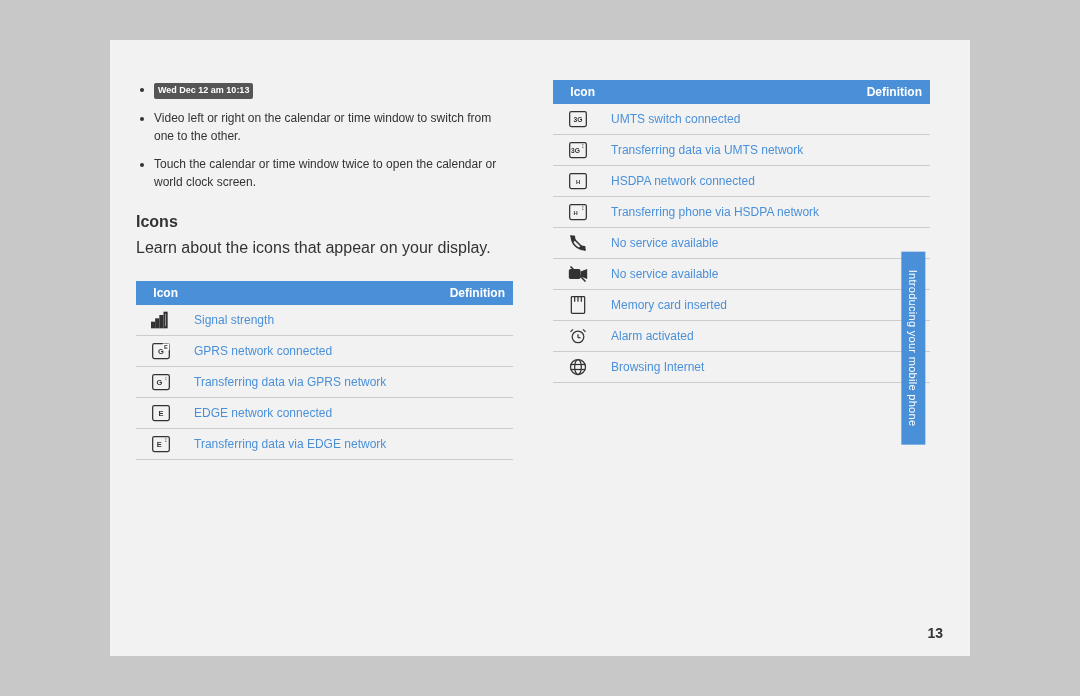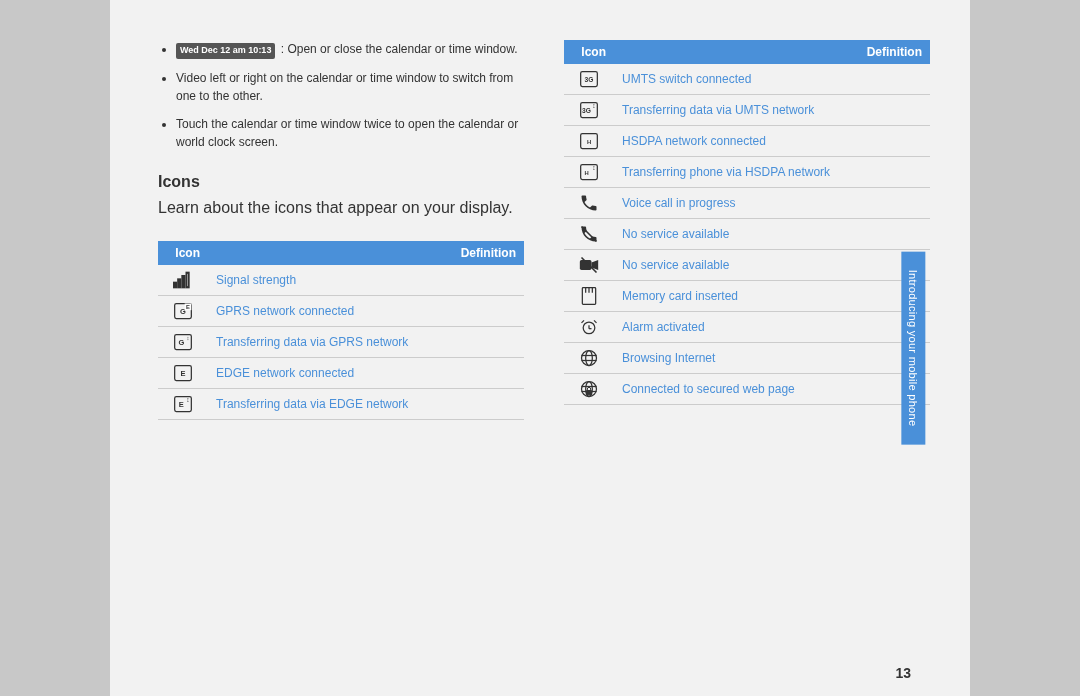--- a/index.html
+++ b/index.html
@@ -7,25 +7,25 @@
       width: 1080px;
       height: 696px;
       background: #c8c8c8;
       font-family: Arial, sans-serif;
       display: flex;
       align-items: center;
       justify-content: center;
     }
     .page-container {
       width: 860px;
-      height: 696px;
+      height: 616px;
       background: #f2f2f2;
       display: flex;
       position: relative;
-      padding: 40px 40px 40px 48px;
+      padding: 40px 40px 40px 26px;
     }
     .side-tab {
       position: absolute;
       right: -40px;
       top: 50%;
       transform: translateY(-50%) rotate(90deg);
       background: #4a90d9;
       color: white;
       font-size: 11px;
       padding: 6px 18px;
@@ -103,39 +103,38 @@
       width: 50px;
     }
     .icon-cell {
       display: flex;
       align-items: center;
       justify-content: center;
     }
     .page-number {
       position: absolute;
       bottom: 15px;
-      right: 59px;
+      right: 27px;
       font-size: 14px;
       color: #333;
       font-weight: bold;
       text-align: center;
     }
   </style>
 </head>
 <body>
 
 <div class="page-container">
 
   <div class="left-column">
     <ul class="bullet-list">
       <li>
         <span class="calendar-badge">
           <span>Wed Dec 12  am  10:13</span>
         </span>
-        <span>: Open or close the calendar or time window.</span>
       </li>
       <li>
         <span>Video left or right on the calendar or time window to switch from one to the other.</span>
       </li>
       <li>
         <span>Touch the calendar or time window twice to open the calendar or world clock screen.</span>
       </li>
     </ul>
 
     <h2 class="section-title">Icons</h2>
@@ -265,30 +264,20 @@
       <text x="9" y="16" font-size="7" text-anchor="middle" fill="#333" font-weight="bold">H</text>
       <text x="18" y="10" font-size="8" text-anchor="middle" fill="#333">↕</text>
     </svg>
               </div>
     </td>
     <td>Transferring phone via HSDPA network</td>
   </tr>
           <tr>
     <td>
       <div class="icon-cell">
-                <svg viewBox="0 0 24 24" width="20" height="20" fill="none" stroke="#333" stroke-width="2">
-      <path d="M6.6 10.8c1.4 2.8 3.8 5.1 6.6 6.6l2.2-2.2c.3-.3.7-.4 1-.2 1.1.4 2.3.6 3.6.6.6 0 1 .4 1 1V20c0 .6-.4 1-1 1-9.4 0-17-7.6-17-17 0-.6.4-1 1-1h3.5c.6 0 1 .4 1 1 0 1.3.2 2.5.6 3.6.1.3 0 .7-.2 1L6.6 10.8z" fill="#333" stroke="none"></path>
-    </svg>
-              </div>
-    </td>
-    <td>Voice call in progress</td>
-  </tr>
-          <tr>
-    <td>
-      <div class="icon-cell">
                 <svg viewBox="0 0 24 24" width="20" height="20">
       <path d="M6.6 10.8c1.4 2.8 3.8 5.1 6.6 6.6l2.2-2.2c.3-.3.7-.4 1-.2 1.1.4 2.3.6 3.6.6.6 0 1 .4 1 1V20c0 .6-.4 1-1 1-9.4 0-17-7.6-17-17 0-.6.4-1 1-1h3.5c.6 0 1 .4 1 1 0 1.3.2 2.5.6 3.6.1.3 0 .7-.2 1L6.6 10.8z" fill="#333"></path>
       <line x1="3" y1="3" x2="21" y2="21" stroke="#333" stroke-width="2"></line>
     </svg>
               </div>
     </td>
     <td>No service available</td>
   </tr>
           <tr>
     <td>
@@ -335,35 +324,20 @@
                 <svg viewBox="0 0 24 24" width="20" height="20" fill="none" stroke="#333" stroke-width="1.5">
       <circle cx="12" cy="12" r="9" fill="none" stroke="#333" stroke-width="1.5"></circle>
       <ellipse cx="12" cy="12" rx="4" ry="9" fill="none" stroke="#333" stroke-width="1.5"></ellipse>
       <line x1="3" y1="9" x2="21" y2="9" stroke="#333" stroke-width="1.5"></line>
       <line x1="3" y1="15" x2="21" y2="15" stroke="#333" stroke-width="1.5"></line>
     </svg>
               </div>
     </td>
     <td>Browsing Internet</td>
   </tr>
-          <tr>
-    <td>
-      <div class="icon-cell">
-                <svg viewBox="0 0 24 24" width="20" height="20" fill="none" stroke="#333" stroke-width="1.5">
-      <circle cx="12" cy="12" r="9" fill="none" stroke="#333" stroke-width="1.5"></circle>
-      <ellipse cx="12" cy="12" rx="4" ry="9" fill="none" stroke="#333" stroke-width="1.5"></ellipse>
-      <line x1="3" y1="9" x2="21" y2="9" stroke="#333" stroke-width="1.5"></line>
-      <line x1="3" y1="15" x2="21" y2="15" stroke="#333" stroke-width="1.5"></line>
-      <rect x="9" y="14" width="6" height="5" rx="1" fill="#333"></rect>
-      <path d="M10 14v-2a2 2 0 0 1 4 0v2" stroke="#333" stroke-width="1.2" fill="none"></path>
-    </svg>
-              </div>
-    </td>
-    <td>Connected to secured web page</td>
-  </tr>
         </tbody>
     </table>
   </div>
 
   <div class="side-tab">Introducing your mobile phone</div>
 
   <div class="page-number">13</div>
 </div>
 
 </body></html>

